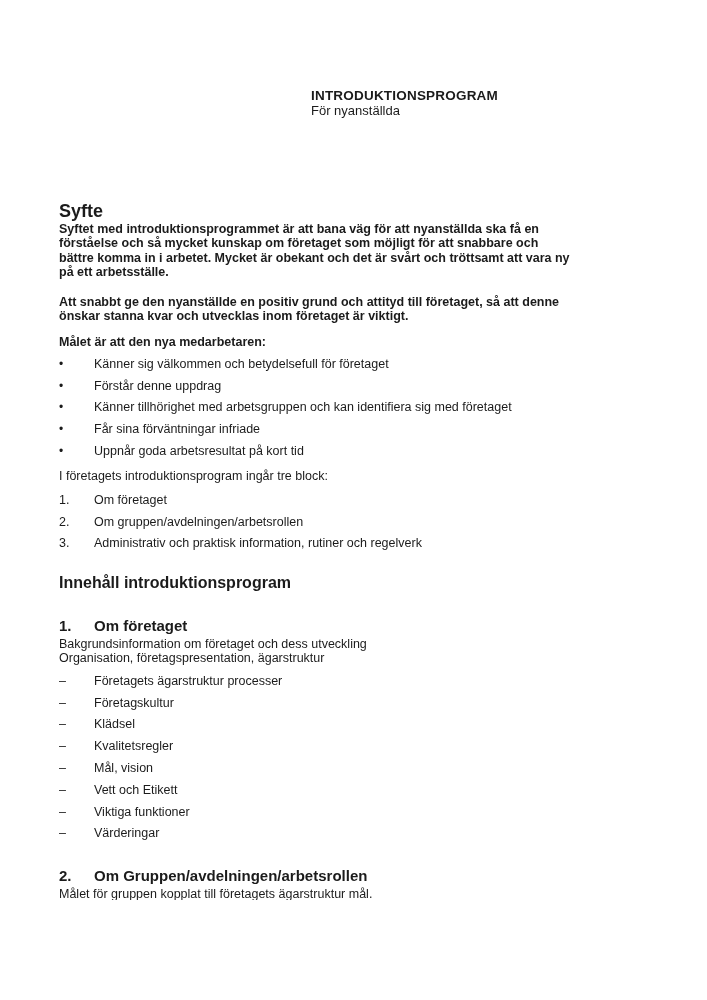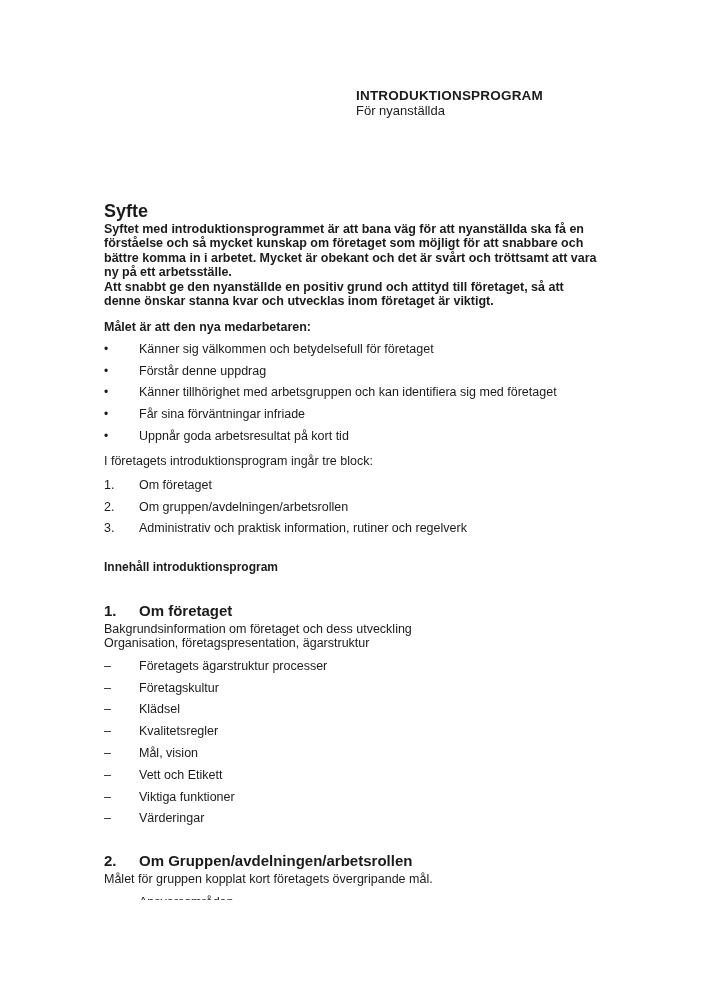--- a/index.html
+++ b/index.html
@@ -9,21 +9,21 @@
     font-family:"Liberation Sans","DejaVu Sans",sans-serif;
     color:#1b1b1b;
     font-size:12.5px;
     line-height:14.4px;
     -webkit-font-smoothing:antialiased;
   }
   .page{
     position:relative;
     width:707px;height:900px;
     box-sizing:border-box;
-    padding:0 104px;
+    padding:0 59px;
     overflow:hidden;
   }
   .title-block{
     padding-top:88px;
     margin-left:252px;
   }
   .doc-title{
     font-weight:bold;
     font-size:13.5px;
     line-height:15px;
@@ -34,40 +34,40 @@
     line-height:15px;
   }
   .h-syfte{
     margin-top:85px;
     font-weight:bold;
     font-size:18px;
     line-height:17px;
   }
   .para{max-width:512px;font-weight:bold;}
   .p1{margin-top:2px;}
-  .p2{}
+  .p2{margin-top:15px;}
   .p-goal{margin-top:12px;}
   .list{margin-top:7px;}
   .list-row{
     display:flex;
     align-items:flex-start;
     margin-bottom:7.4px;
   }
   .marker{
     width:35px;
     flex:0 0 35px;
   }
   .bullet-marker{font-size:12px;}
   .intro-blocks{margin-top:11px;}
   .bold{font-weight:normal;}
   .num-list{margin-top:9px;}
   .h-innehall{
     margin-top:22px;
     font-weight:bold;
-    font-size:12px;
+    font-size:16px;
     line-height:19px;
   }
   .sec-heading{
     display:flex;
     font-weight:bold;
     font-size:15px;
     line-height:18px;
   }
   .sec1-heading{margin-top:25px;}
   .sec2-heading{margin-top:26px;}
@@ -183,21 +183,21 @@
       <span class="marker">–</span>
       <span>Värderingar</span>
     </div>
   </div>
 
   <div class="sec-heading sec2-heading">
     <span class="sec-num">2.</span>
     <span>Om Gruppen/avdelningen/arbetsrollen</span>
   </div>
   <div class="sec-lines">
-    <div class="sec-line">Målet för gruppen kopplat kort företagets övergripande mål.</div>
+    <div class="sec-line">Målet för gruppen kopplat till företagets ägarstruktur mål.</div>
   </div>
 
   <div class="list dash-list">
     <div class="list-row">
       <span class="marker">–</span>
       <span>Ansvarsområden</span>
     </div>
   </div>
 
   <div class="footer"><span class="bold">1</span> <span>(3)</span></div>

